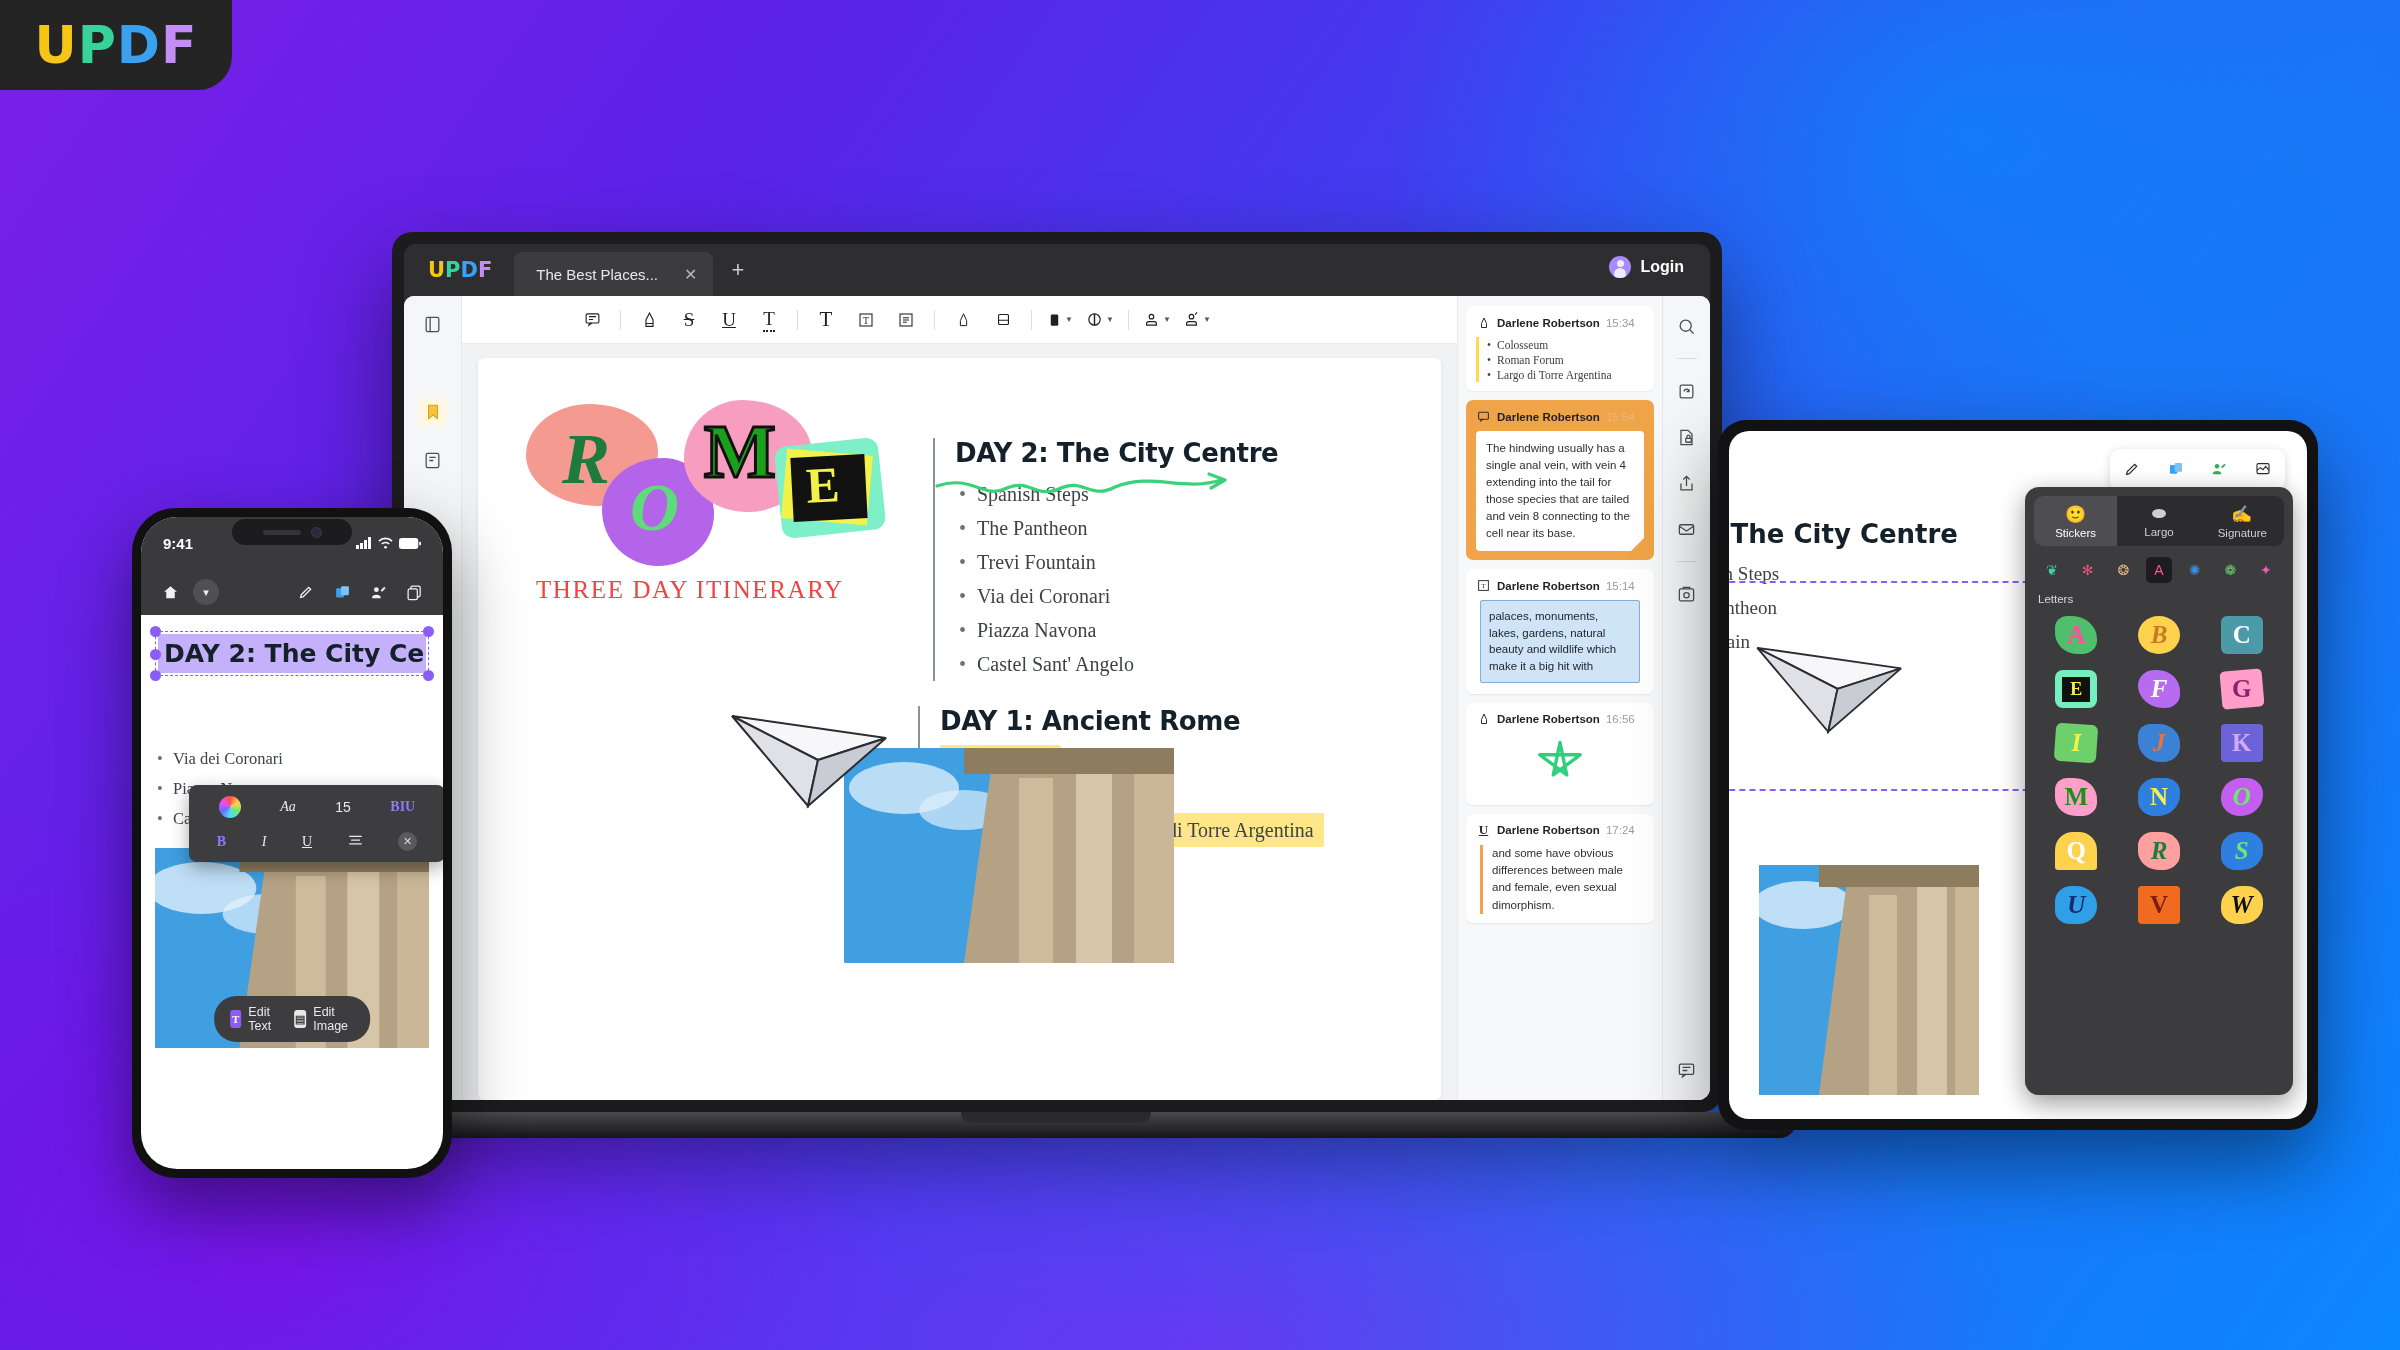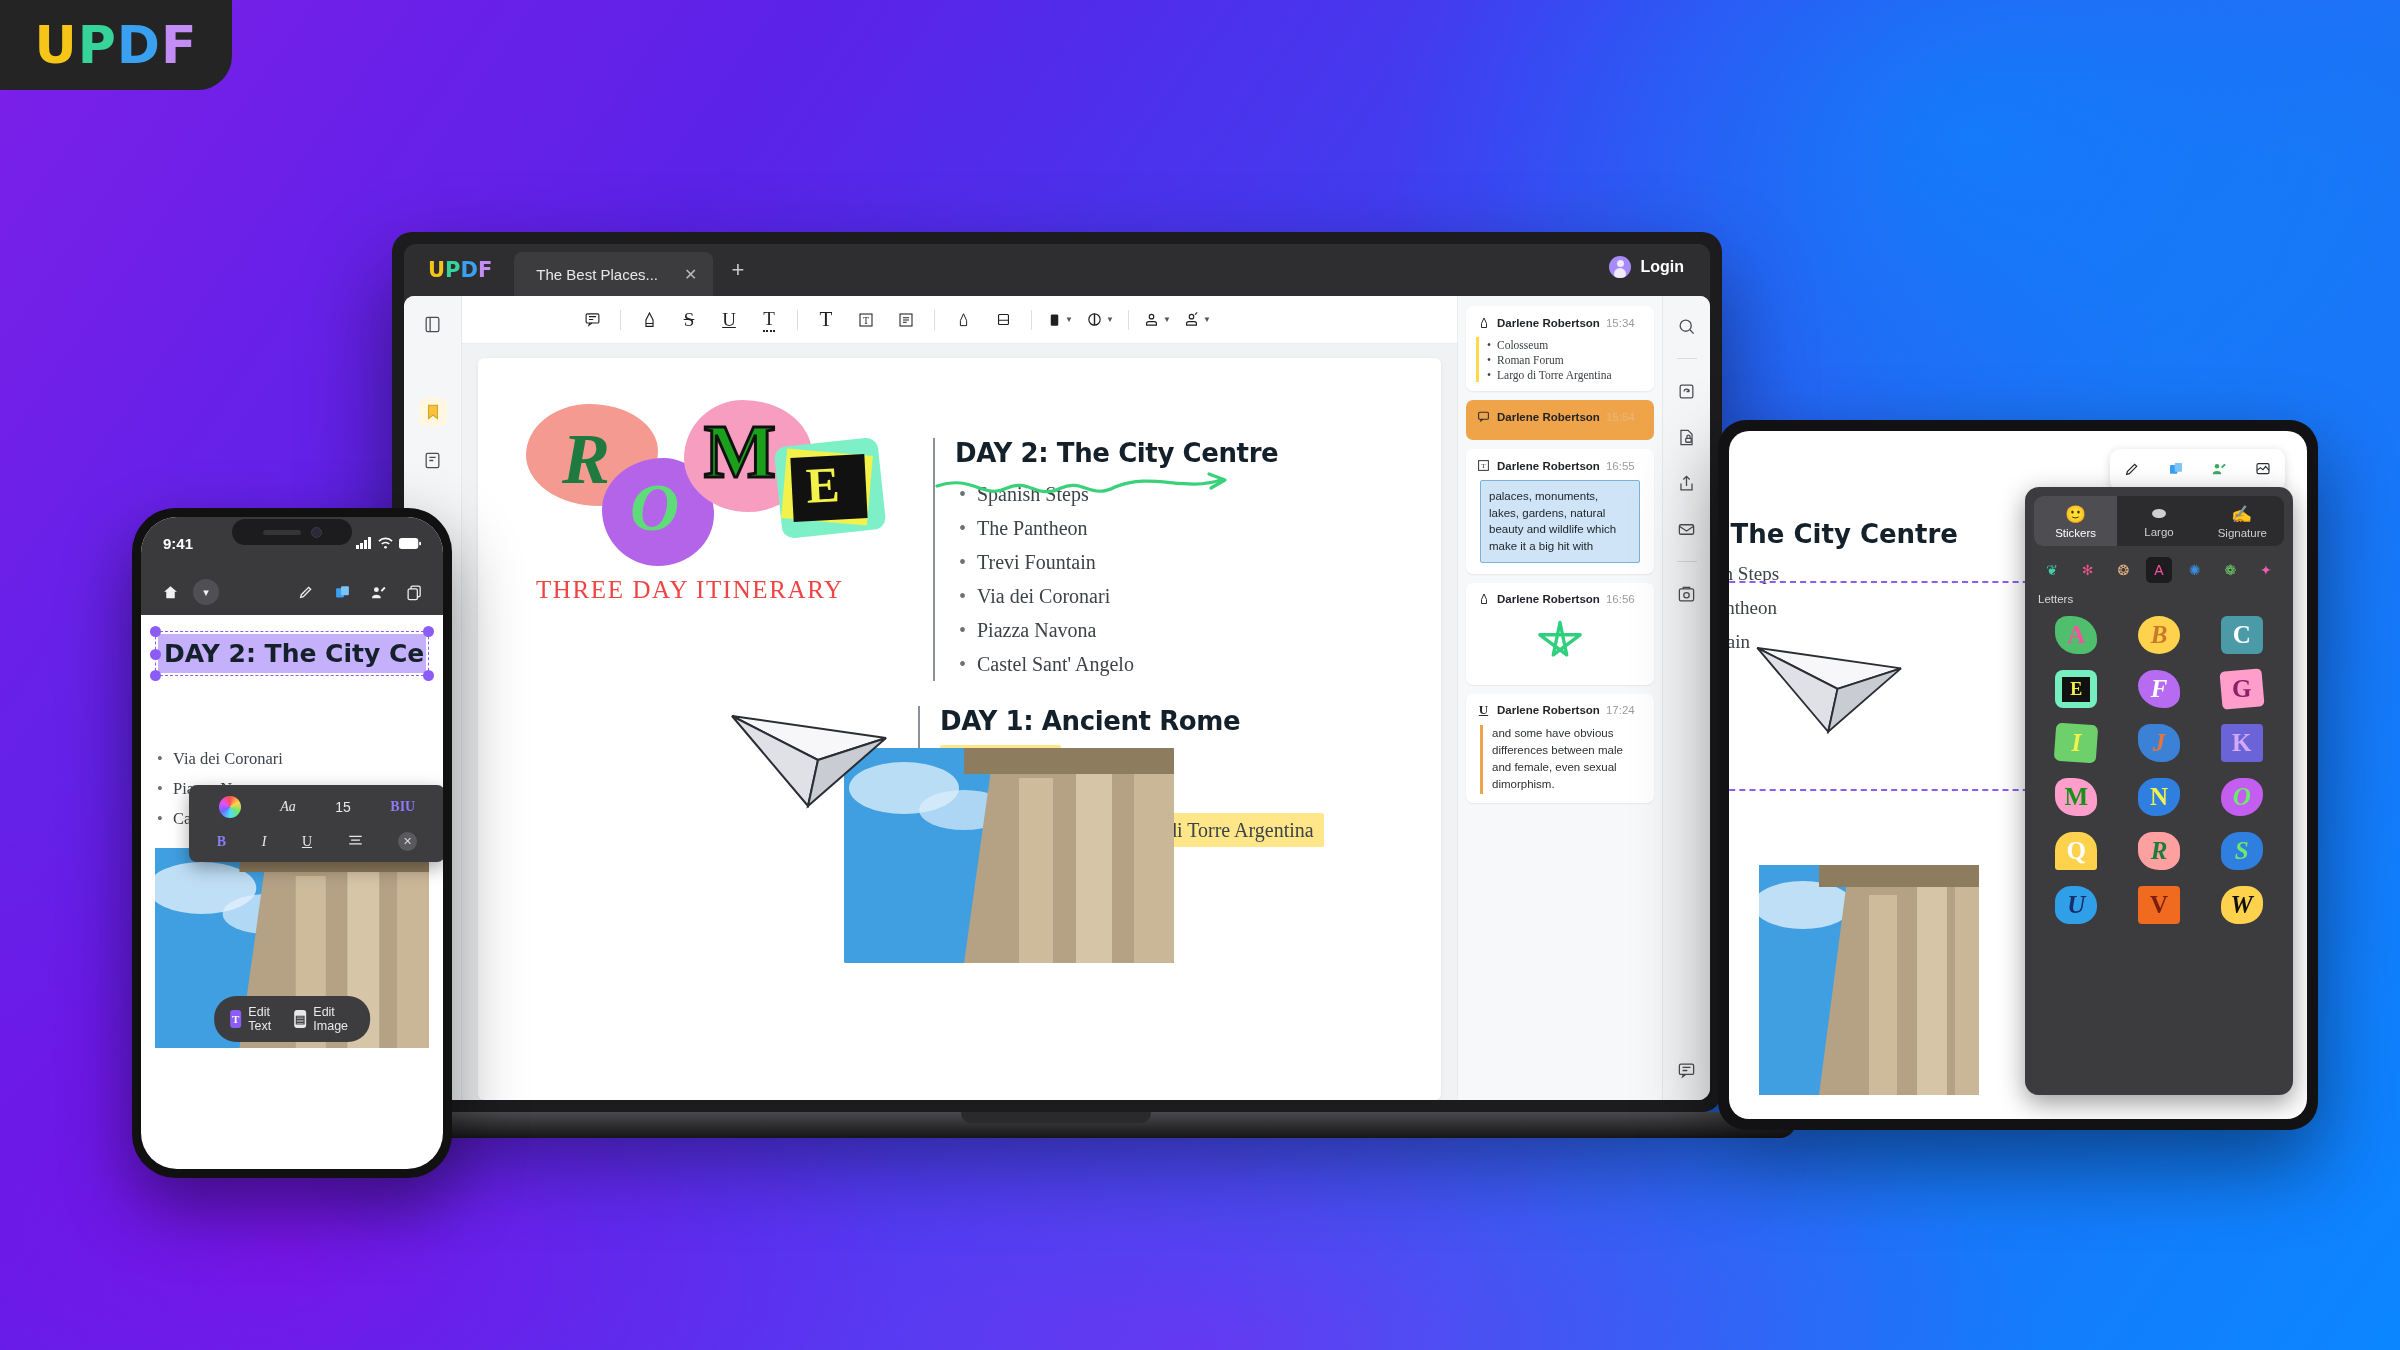--- a/index.html
+++ b/index.html
@@ -429,32 +429,33 @@
             <div class="cmt-head">
               <span class="cmt-ico">
                 <svg width="13" height="13" viewBox="0 0 24 24" fill="none" stroke="#2b2d31" stroke-width="2">
                     <rect x="3" y="4" width="18" height="13" rx="2"></rect>
                     <path d="M8 17l-1 3 4-3"></path>
                   </svg>
               </span>
               <span class="cmt-name">Darlene Robertson</span>
               <span class="cmt-time">15:54</span>
             </div>
+            <div class="cmt-note">The hindwing usually has a single anal vein, with vein 4 extending into the tail for those species that are tailed and vein 8 connecting to the cell near its base.</div>
           </div>
 
           <div class="cmt">
             <div class="cmt-head">
               <span class="cmt-ico">
                 <svg width="13" height="13" viewBox="0 0 24 24" fill="none" stroke="#2b2d31" stroke-width="1.8">
                     <rect x="3" y="3" width="18" height="18"></rect>
                     <text x="12" y="17" font-size="13" text-anchor="middle" fill="#2b2d31" stroke="none" font-family="Liberation Serif, serif">T</text>
                   </svg>
               </span>
               <span class="cmt-name">Darlene Robertson</span>
-              <span class="cmt-time">16:55</span>
+              <span class="cmt-time">15:14</span>
             </div>
             <div class="cmt-bluebox">palaces, monuments, lakes, gardens, natural beauty and wildlife which make it a big hit with</div>
           </div>
 
           <div class="cmt">
             <div class="cmt-head">
               <span class="cmt-ico">
                 <svg width="12" height="14" viewBox="0 0 24 24" fill="none" stroke="#2b2d31" stroke-width="2">
                     <path d="M12 2 L17 13 L17 21 L7 21 L7 13 Z"></path>
                   </svg>

